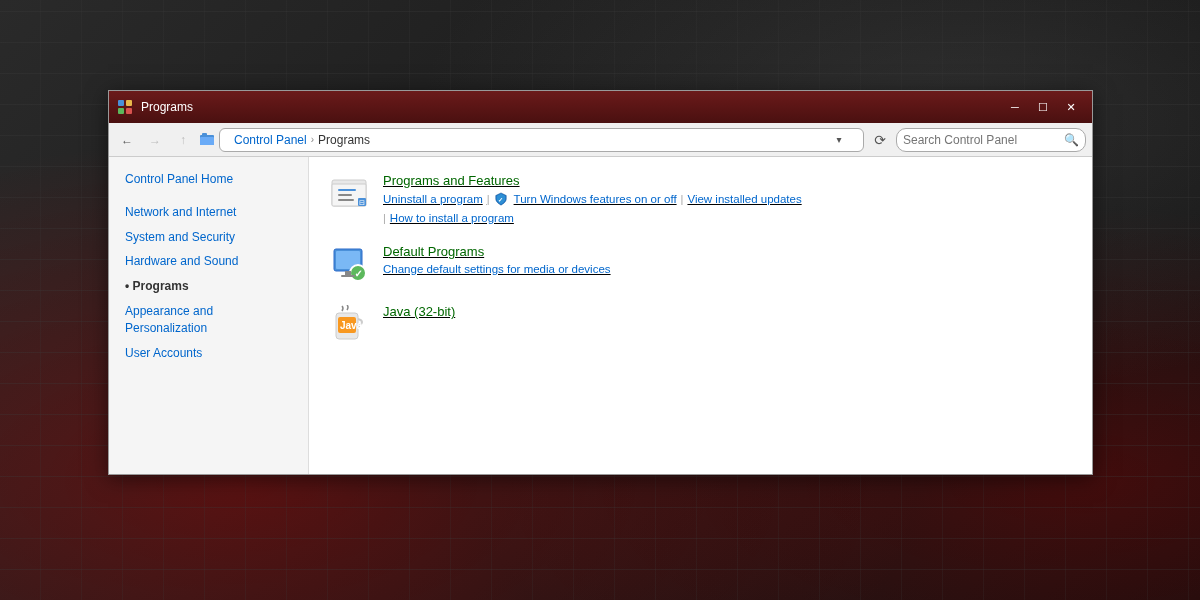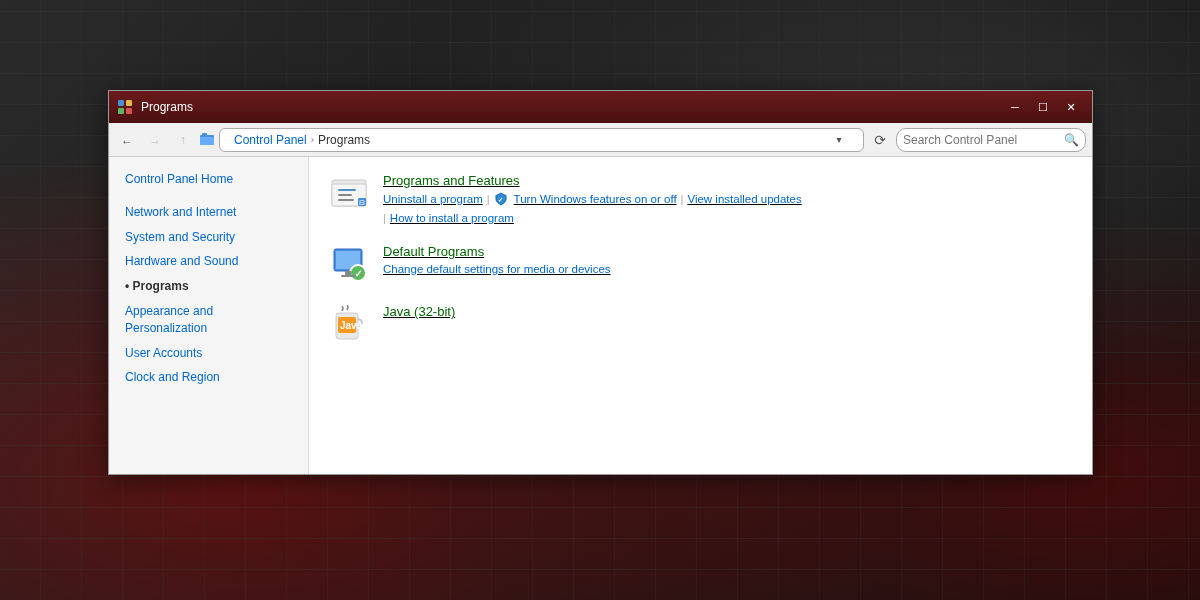--- a/index.html
+++ b/index.html
@@ -350,21 +350,20 @@
 
     <div class="sidebar">
       <a class="sidebar-link">Control Panel Home</a>
       <div class="sidebar-separator"></div>
       <a class="sidebar-link">Network and Internet</a>
       <a class="sidebar-link">System and Security</a>
       <a class="sidebar-link">Hardware and Sound</a>
       <a class="sidebar-link active">Programs</a>
       <a class="sidebar-link">Appearance and<br>Personalization</a>
       <a class="sidebar-link">User Accounts</a>
-      <a class="sidebar-link">Clock and Region</a>
     </div>
 
     <div class="main-panel">
 
       <div class="section">
         <div class="section-icon">
           <svg width="38" height="38" viewBox="0 0 38 38">
 
             <rect x="2" y="6" width="34" height="26" rx="2" fill="#e8e8e8" stroke="#ccc" stroke-width="1"></rect>
             <rect x="2" y="10" width="34" height="22" rx="1" fill="#f5f5f5" stroke="#ccc" stroke-width="1"></rect>

